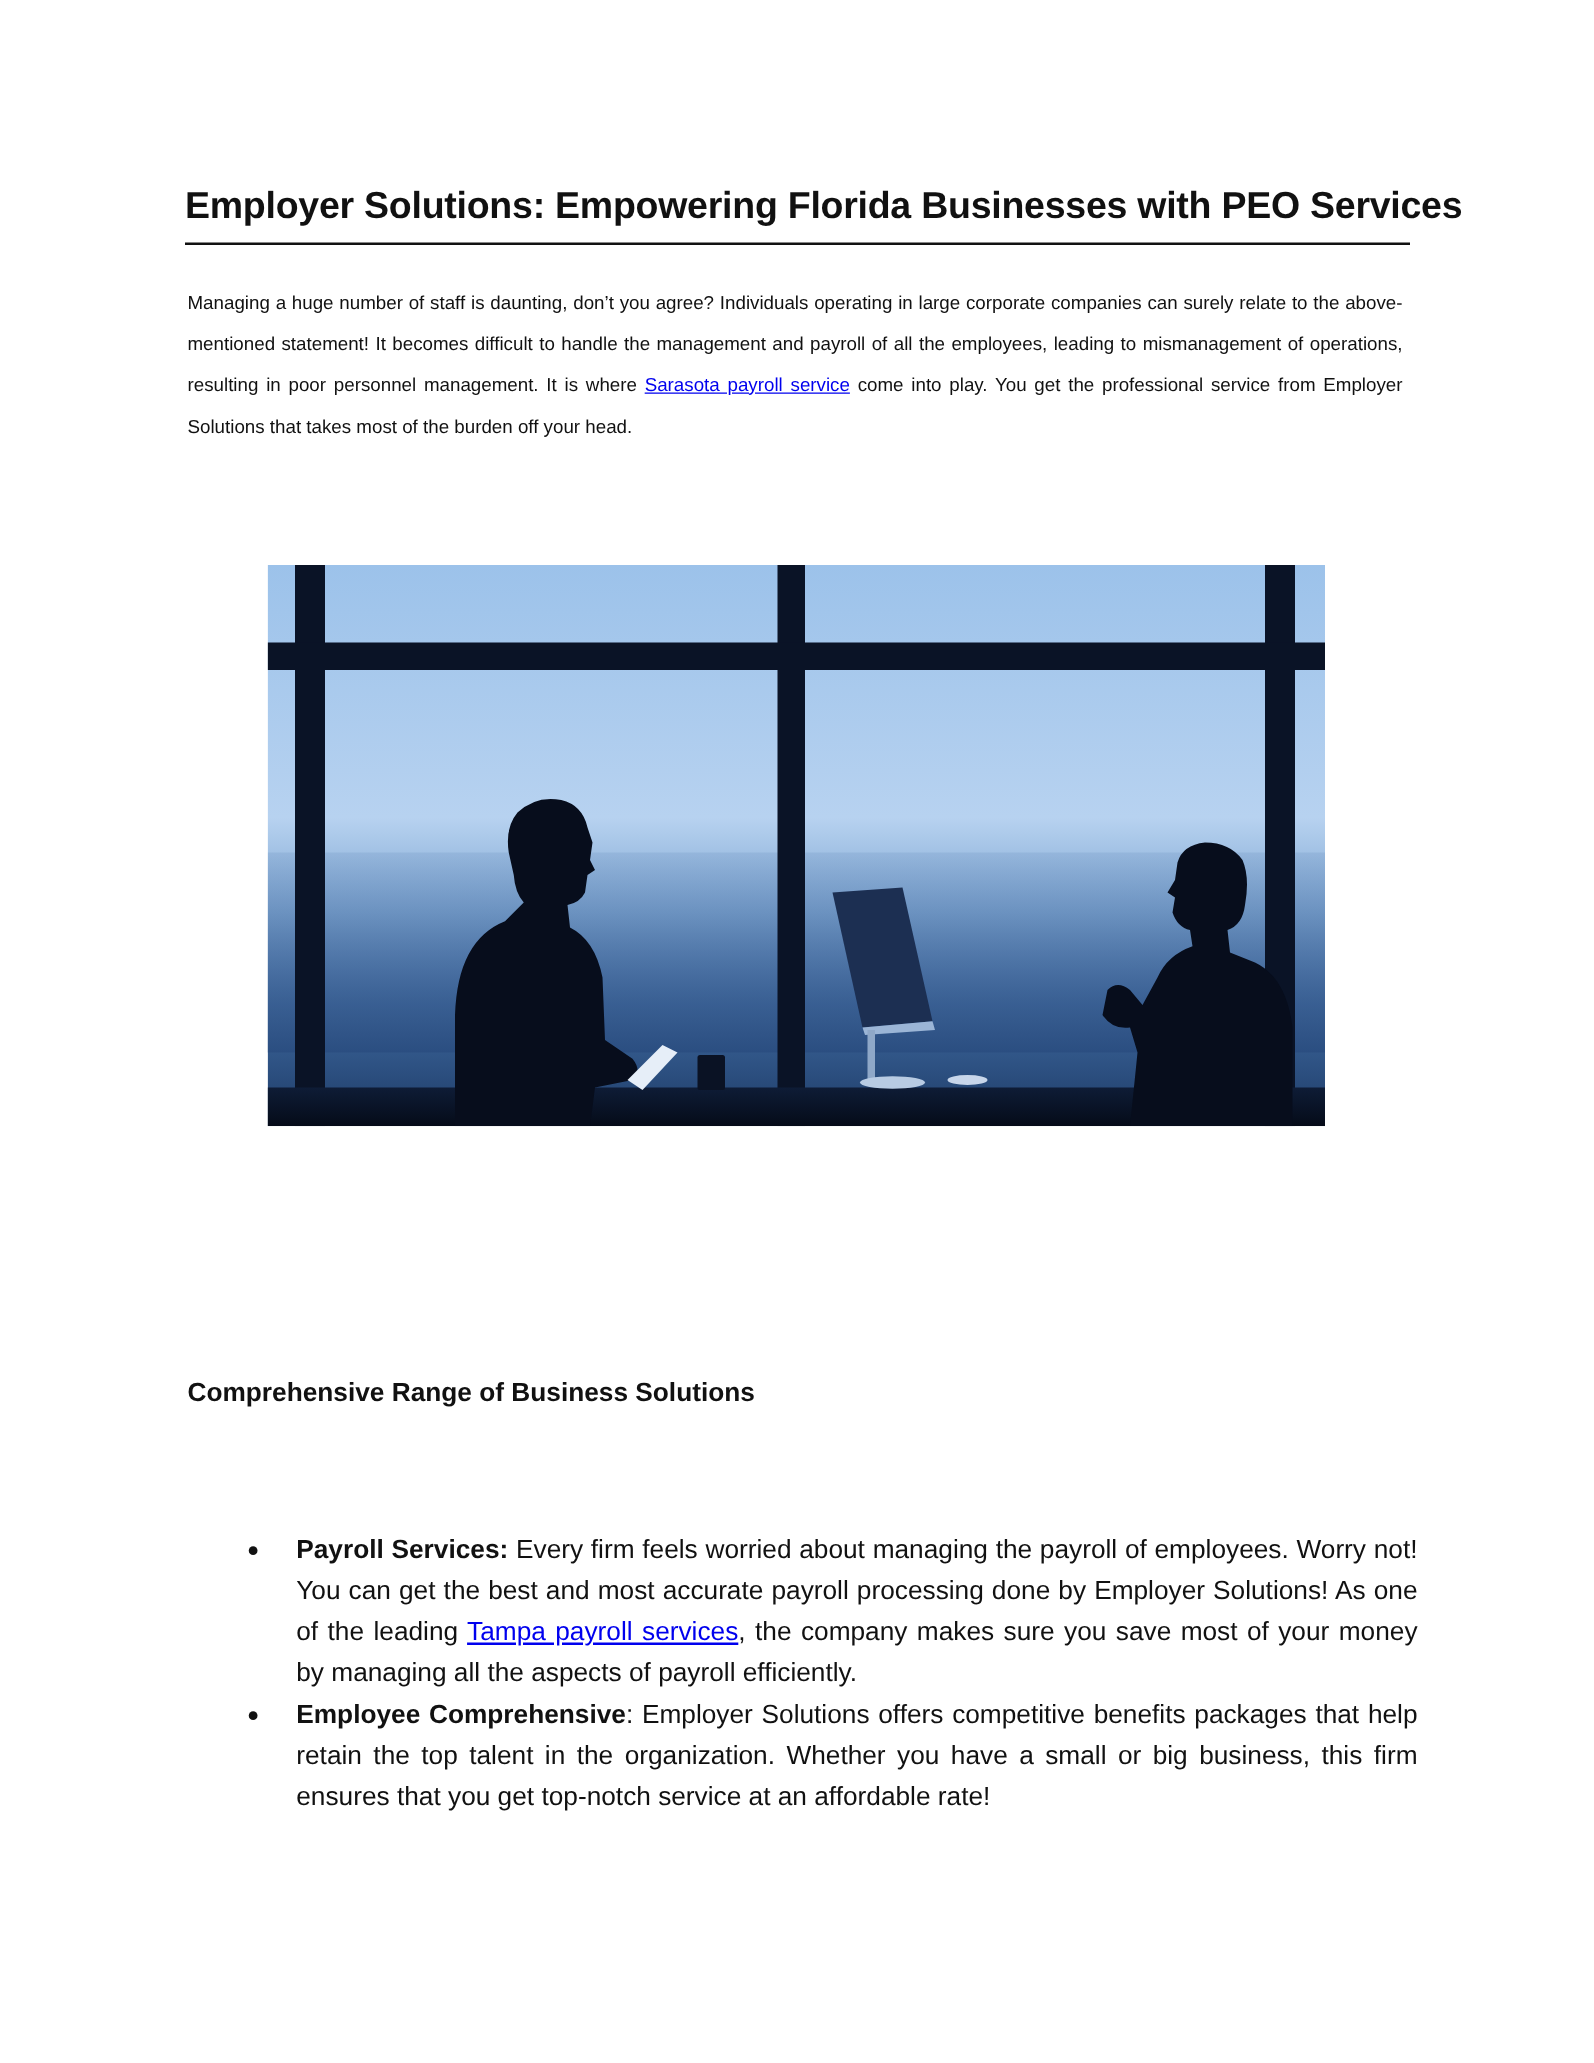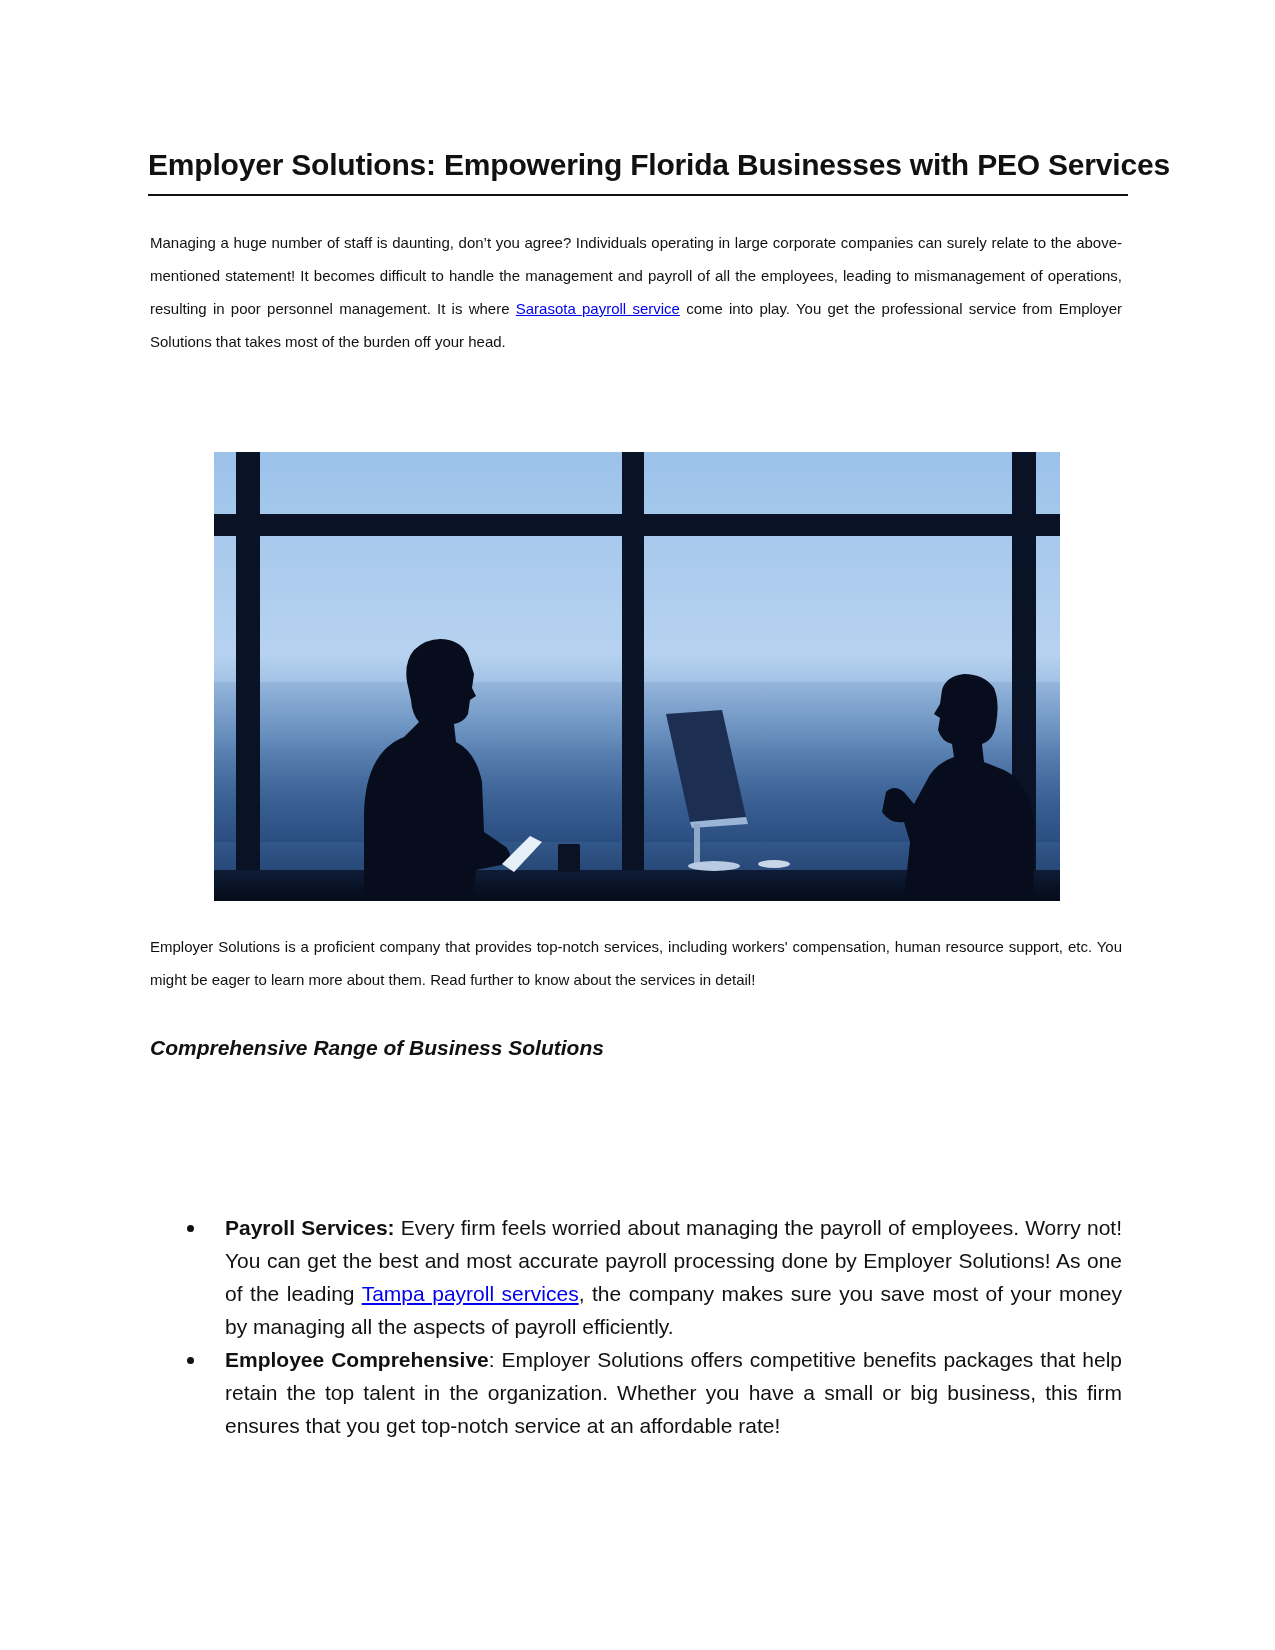--- a/index.html
+++ b/index.html
@@ -7,23 +7,23 @@
          font-family: "Liberation Sans", "DejaVu Sans", sans-serif; color:#111; }
   .page { position:absolute; left:0; top:0; width:1275px; height:1650px; }
   .title { position:absolute; left:148px; top:148px; width:980px;
            font-size:30px; font-weight:bold; letter-spacing:-0.2px; white-space:nowrap; color:#111; }
   .rule { position:absolute; left:148px; top:194px; width:980px; height:2px; background:#111; }
   .para { position:absolute; left:150px; width:972px; font-size:15px; line-height:33px;
           text-align:justify; text-justify:inter-word; }
   .para a, .bullet a { color:#0000ee; text-decoration:underline; }
   .p1 { top:226px; }
   .p2 { top:930px; }
-  .h2 { position:absolute; left:150px; top:1036px; font-size:21px; font-weight:bold;font-style:italic; }
+  .h2 { position:absolute; left:150px; top:1103px; font-size:21px; font-weight:bold; }
   .p3 { top:1117px; }
-  .bullets { position:absolute; left:150px; top:1211px; width:972px; margin:0; padding:0; list-style:none; }
+  .bullets { position:absolute; left:150px; top:1211px; width:972px; margin:12px; padding:0; list-style:none; }
   .bullet { position:relative; padding-left:75px; font-size:21px; line-height:33px; text-align:justify; }
   .bullet .dot { position:absolute; left:37px; top:14px; width:7px; height:7px; border-radius:50%; background:#111; }
   .bullet b { font-weight:bold; }
   .photo { position:absolute; left:214px; top:452px; width:846px; height:449px; overflow:hidden; }
   .photo svg { display:block; }
 </style>
 </head>
 <body>
 
 <div class="page">
@@ -77,21 +77,20 @@
       <rect x="480" y="372" width="6" height="40" fill="#8fa8c8"></rect>
       <ellipse cx="500" cy="414" rx="26" ry="5" fill="#b8cbe3"></ellipse>
       <ellipse cx="560" cy="412" rx="16" ry="4" fill="#c8d6ea"></ellipse>
 
       <g fill="#070d1c">
         <path d="M820 449 L820 370 Q815 330 790 318 L770 310 L768 292 Q780 288 782 272 Q786 250 780 236 Q770 222 750 222 Q732 224 728 238 L726 252 L720 262 L726 266 L724 278 Q728 290 738 292 L740 305 Q720 312 712 330 L700 352 L690 340 Q680 332 672 340 L668 360 Q676 372 690 370 L696 390 L690 449 Z"></path>
       </g>
     </svg>
   </div>
 
-  <p class="para p2" style="margin:0;">Employer Solutions is a proficient company that provides top-notch services, including workers' compensation, human resource support, etc. You might be eager to learn more about them. Read further to know about the services in detail!</p>
 
   <div class="h2">Comprehensive Range of Business Solutions</div>
 
 
   <ul class="bullets">
     <li class="bullet">
       <span class="dot"></span>
       <b>Payroll Services:</b><span> Every firm feels worried about managing the payroll of employees. Worry not! You can get the best and most accurate payroll processing done by Employer Solutions! As one of the leading </span><a href="#">Tampa payroll services</a><span>, the company makes sure you save most of your money by managing all the aspects of payroll efficiently.</span>
     </li>
     <li class="bullet">

